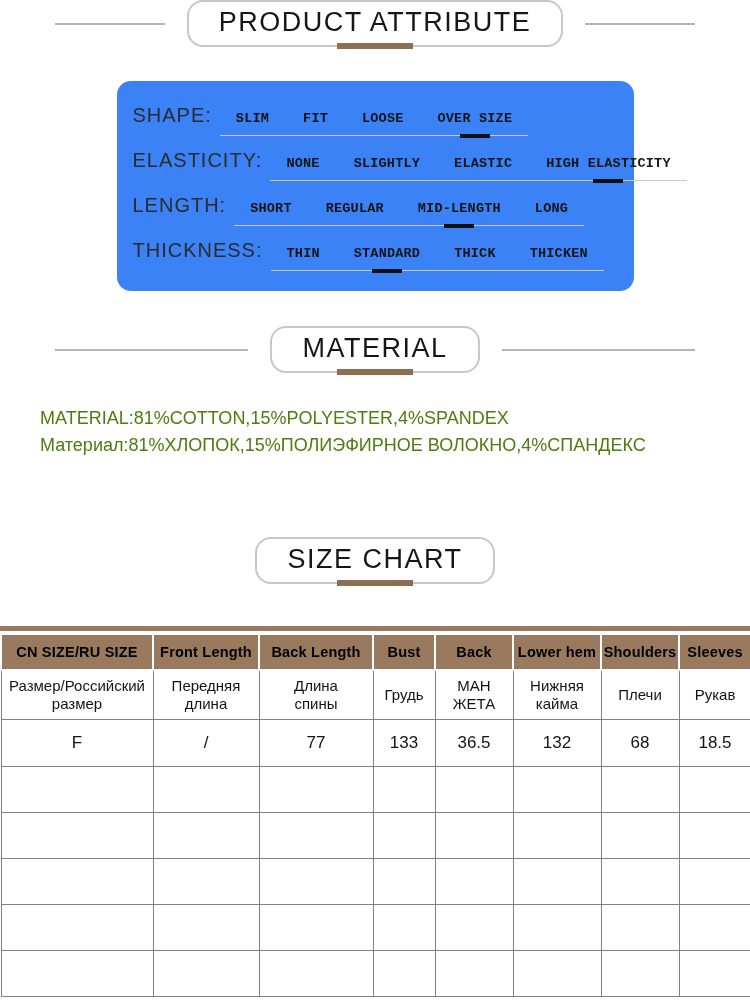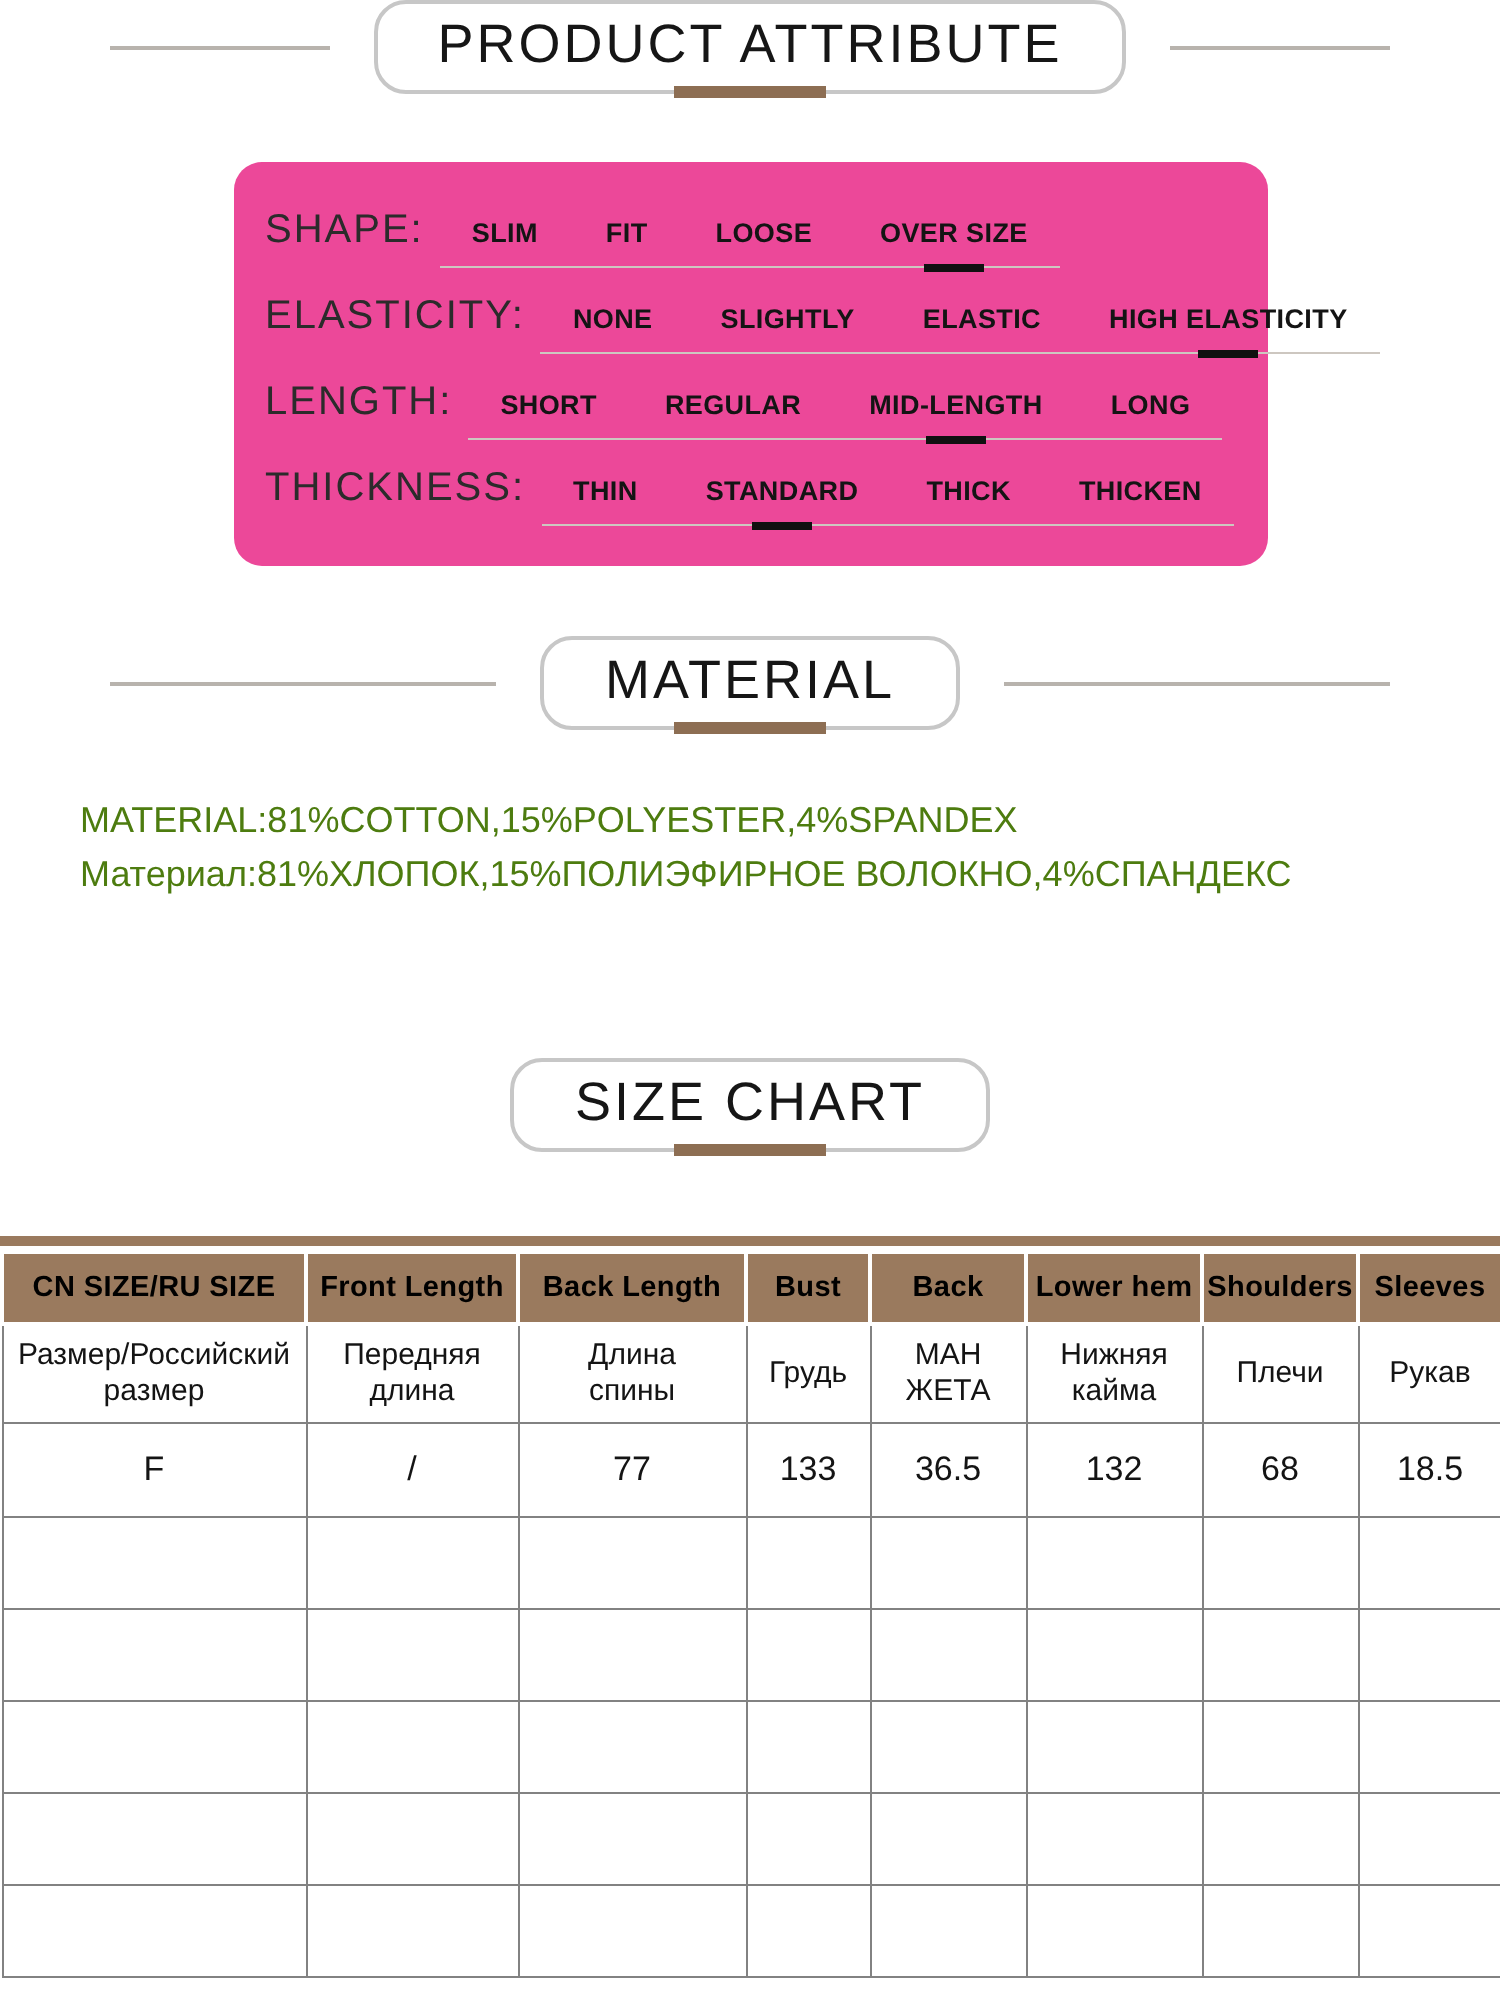--- a/index.html
+++ b/index.html
@@ -20,31 +20,31 @@
     font-size:27px; letter-spacing:1.5px; color:#161616; white-space:nowrap;
   }
   .title-bar {
     position:absolute; bottom:-4px; left:50%; transform:translateX(-50%);
     width:76px; height:6px; background:#8d6e53;
   }
 
   
   .attr-panel {
     width:517px; margin:34px auto 0; box-sizing:border-box;
-    background:#ec4899; border-radius:14px;
+    background:#3b82f6; border-radius:14px;
     padding:10px 16px 20px;
   }
   .attr-row { display:flex; align-items:baseline; margin-top:13px; }
   .attr-label {
     flex:0 0 auto; font-size:20px; letter-spacing:1px; color:#2b2b2b;
     white-space:nowrap;
   }
   .attr-options {
     display:flex; align-items:baseline; gap:34px;
-    border-bottom:1px solid #cdc7c0; padding:0 16px 9px; margin-left:8px;
+    border-bottom:1px solid #cdc7c0; padding:0 16px 9px; margin-left:8px;font-family:Liberation Mono, monospace;
   }
   .opt {
     position:relative; font-size:13.5px; font-weight:700;
     letter-spacing:0.2px; color:#141414; white-space:nowrap;
   }
   .opt.sel::after {
     content:""; position:absolute; left:50%; transform:translateX(-50%);
     bottom:-12px; width:30px; height:4px; background:#101010;
   }
 

